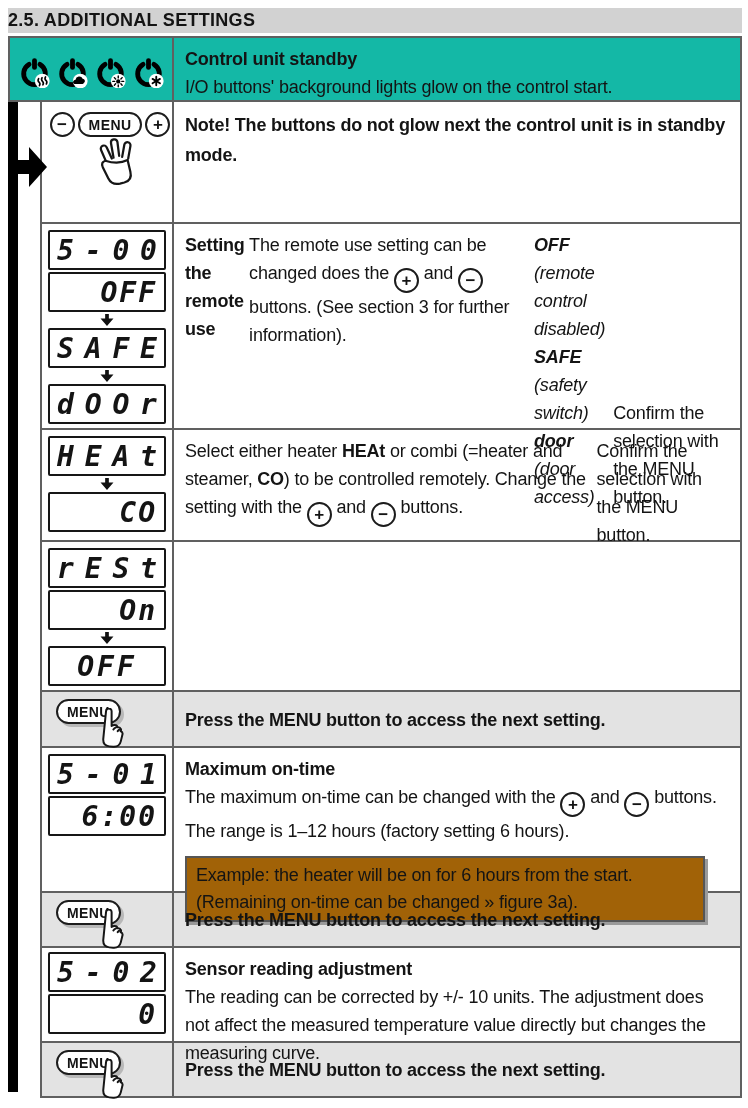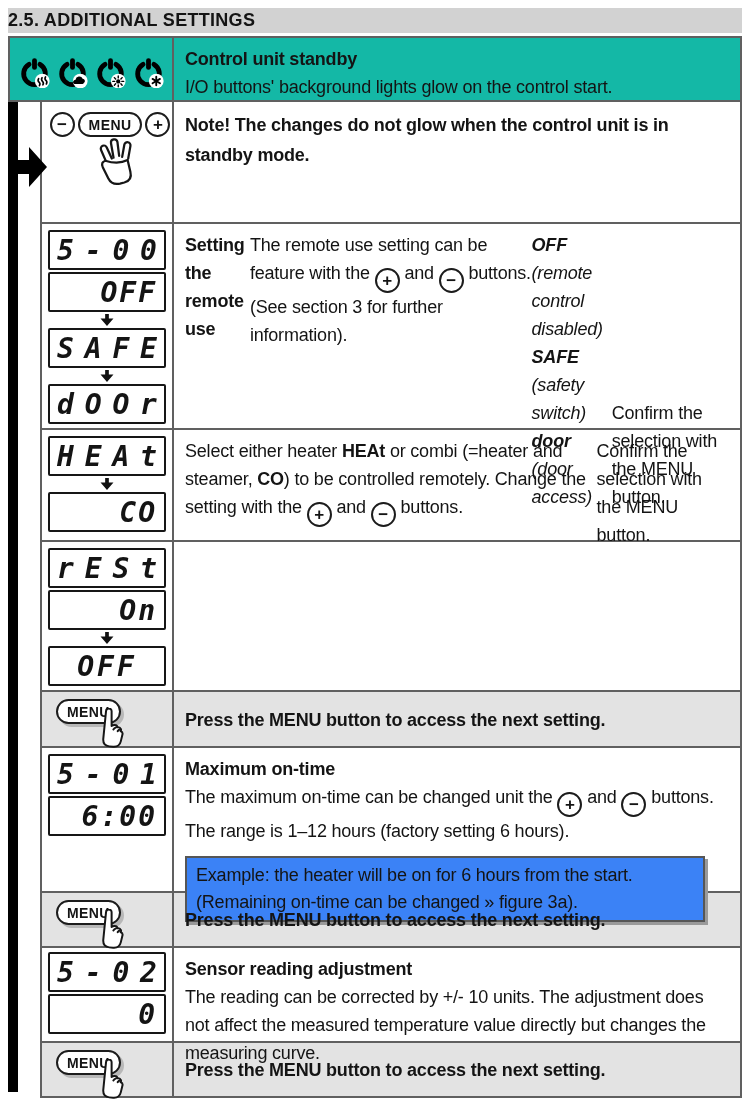--- a/index.html
+++ b/index.html
@@ -37,21 +37,21 @@
   .btn{display:inline-flex;align-items:center;justify-content:center;border:2px solid #1c1c1c;
        background:#fff;font-weight:bold;box-sizing:border-box;vertical-align:-7px;
        font-family:"Liberation Sans",sans-serif;}
   .btn.circ{width:25px;height:25px;border-radius:50%;font-size:17px;line-height:1;}
   .btn.pill{height:25px;border-radius:13px;padding:0 9px;font-size:14px;letter-spacing:.4px;line-height:1;}
   .btnrow{display:flex;justify-content:center;align-items:center;gap:3px;margin-top:4px;}
   .hand3{margin:-2px 0 0 44px;display:block;}
   .menu-shadow{position:absolute;left:14px;top:7px;box-shadow:3px 3px 0 #b8b8b8;}
   .handpress{position:absolute;left:52px;top:16px;}
   .exbox{margin-top:11px;width:520px;border:2px solid #565656;box-shadow:3px 3px 0 #9a9a9a;
-         padding:4px 9px;box-sizing:border-box;background:#3b82f6;font-size:18px;line-height:27px;}
+         padding:4px 9px;box-sizing:border-box;background:#a16207;font-size:18px;line-height:27px;}
   .opt-line{margin:0;font-style:italic;}
   .bar{position:absolute;left:0px;top:66px;width:10px;height:990px;background:#000;}
   .big-arrow{position:absolute;left:9px;top:108px;}
   .note{font-weight:bold;}
   .pwr{display:block;}
 </style>
 </head>
 <body>
 
 <div class="doc">
@@ -130,21 +130,21 @@
           <svg class="hand3" viewBox="0 0 58 62" width="50" height="54">
             <g fill="#fff" stroke="#161616" stroke-width="2.6" stroke-linecap="round" stroke-linejoin="round">
               <path d="M17 32 L10.5 17 a3.6 3.6 0 0 1 6.6 -2.9 L23 27"></path>
               <path d="M25 26 L22 9 a3.8 3.8 0 0 1 7.5 -1.2 L31.5 24"></path>
               <path d="M35 25 L37.5 11 a3.6 3.6 0 0 1 7.1 1.3 L42 27"></path>
               <path d="M15.5 29.5 q-5.5 1.5 -3 7.5 l6.5 13 q4 8 13.5 6 l5 -1.2 q9.5 -2.6 7 -12.5 l-3.2 -13.5 q-11 5.5 -25.8 0.7 z"></path>
             </g>
           </svg>
         </div>
         <div class="cellR" style="padding-top:8px;">
-          <p class="note" style="line-height:30px;">Note! The changes do not glow when the control unit is in standby mode.</p>
+          <p class="note" style="line-height:30px;">Note! The buttons do not glow next the control unit is in standby mode.</p>
         </div>
       </div>
 
       <div class="lrow" style="height:206px;">
         <div class="cellL">
             <div class="lcd between">
               <span>5</span>
               <span>-</span>
               <span>0</span>
               <span>0</span>
@@ -172,21 +172,21 @@
             </div>
             <div class="lcd between">
               <span>d</span>
               <span>O</span>
               <span>O</span>
               <span>r</span>
             </div>
           </div>
         <div class="cellR col">
           <p class="b">Setting the remote use</p>
-          <p class="runs"><span>The remote use setting can be feature with the </span><span class="btn circ">+</span><span> and </span><span class="btn circ">−</span><span> buttons. (See section 3 for further information).</span></p>
+          <p class="runs"><span>The remote use setting can be changed does the </span><span class="btn circ">+</span><span> and </span><span class="btn circ">−</span><span> buttons. (See section 3 for further information).</span></p>
           <div>
               <p class="opt-line"><span class="b">OFF</span><span> (remote control disabled)</span></p>
               <p class="opt-line"><span class="b">SAFE</span><span> (safety switch)</span></p>
               <p class="opt-line"><span class="b">door</span><span> (door access)</span></p>
             </div>
           <p class="confirm">Confirm the selection with the MENU button.</p>
         </div>
       </div>
 
       <div class="lrow" style="height:112px;">
@@ -266,21 +266,21 @@
             </div>
             <div class="lcd right">
               <span>6</span>
               <span>:</span>
               <span>0</span>
               <span>0</span>
             </div>
           </div>
         <div class="cellR">
           <p class="b">Maximum on-time</p>
-          <p class="runs"><span>The maximum on-time can be changed unit the </span><span class="btn circ">+</span><span> and </span><span class="btn circ">−</span><span> buttons. The range is 1–12 hours (factory setting 6 hours).</span></p>
+          <p class="runs"><span>The maximum on-time can be changed with the </span><span class="btn circ">+</span><span> and </span><span class="btn circ">−</span><span> buttons. The range is 1–12 hours (factory setting 6 hours).</span></p>
           <div class="exbox">
               <div>Example: the heater will be on for 6 hours from the start.</div>
               <div>(Remaining on-time can be changed » figure 3a).</div>
             </div>
         </div>
       </div>
 
       <div class="lrow gray" style="height:55px;">
         <div class="cellL">
           <span class="btn pill menu-shadow">MENU</span>

